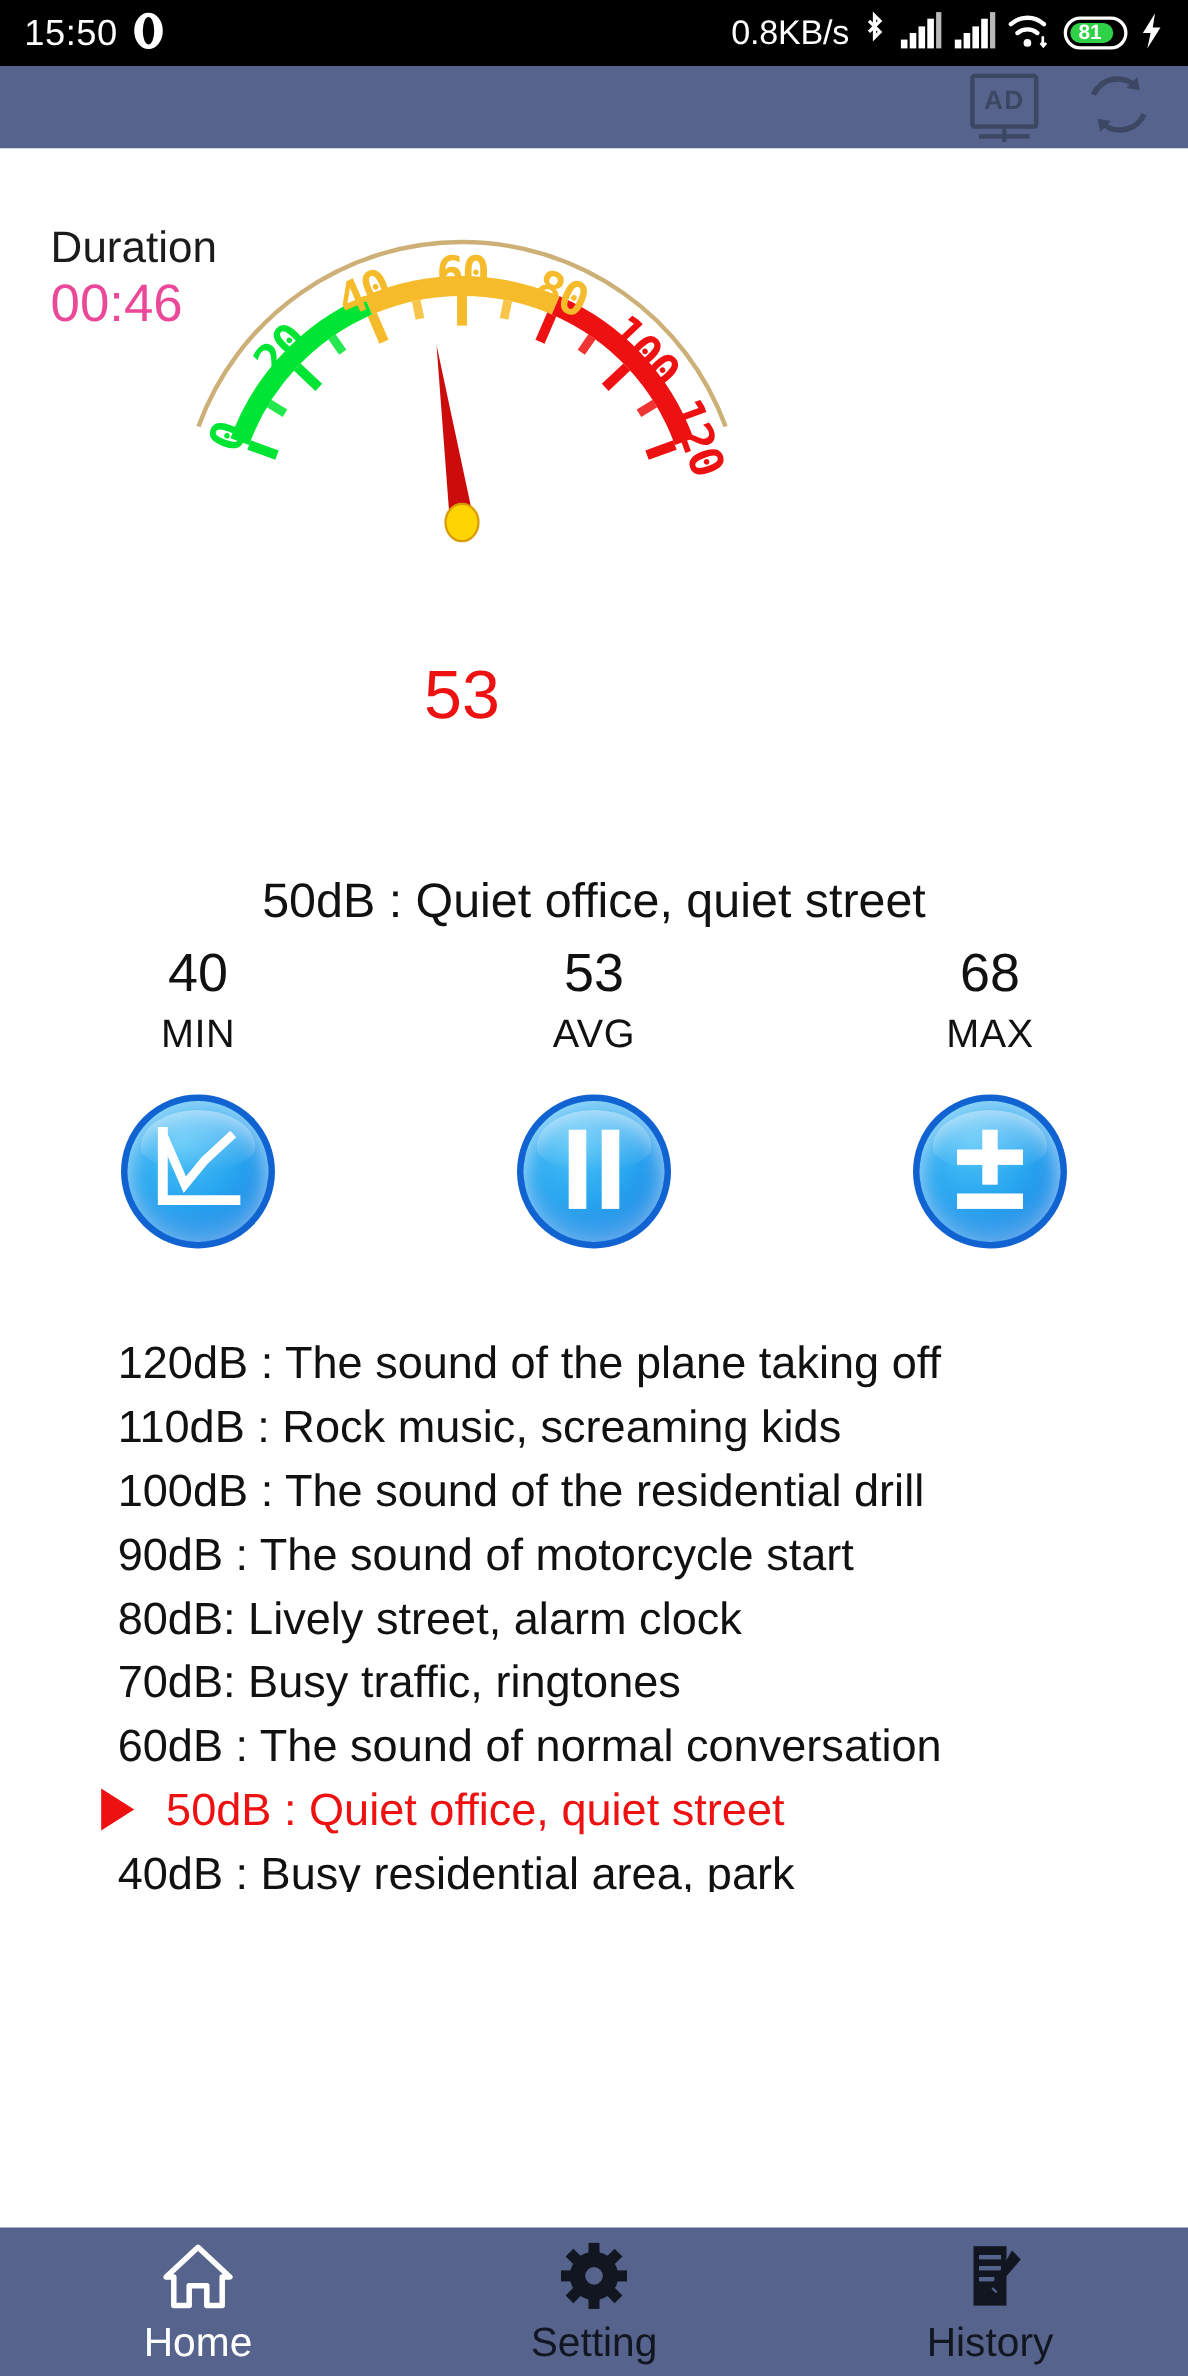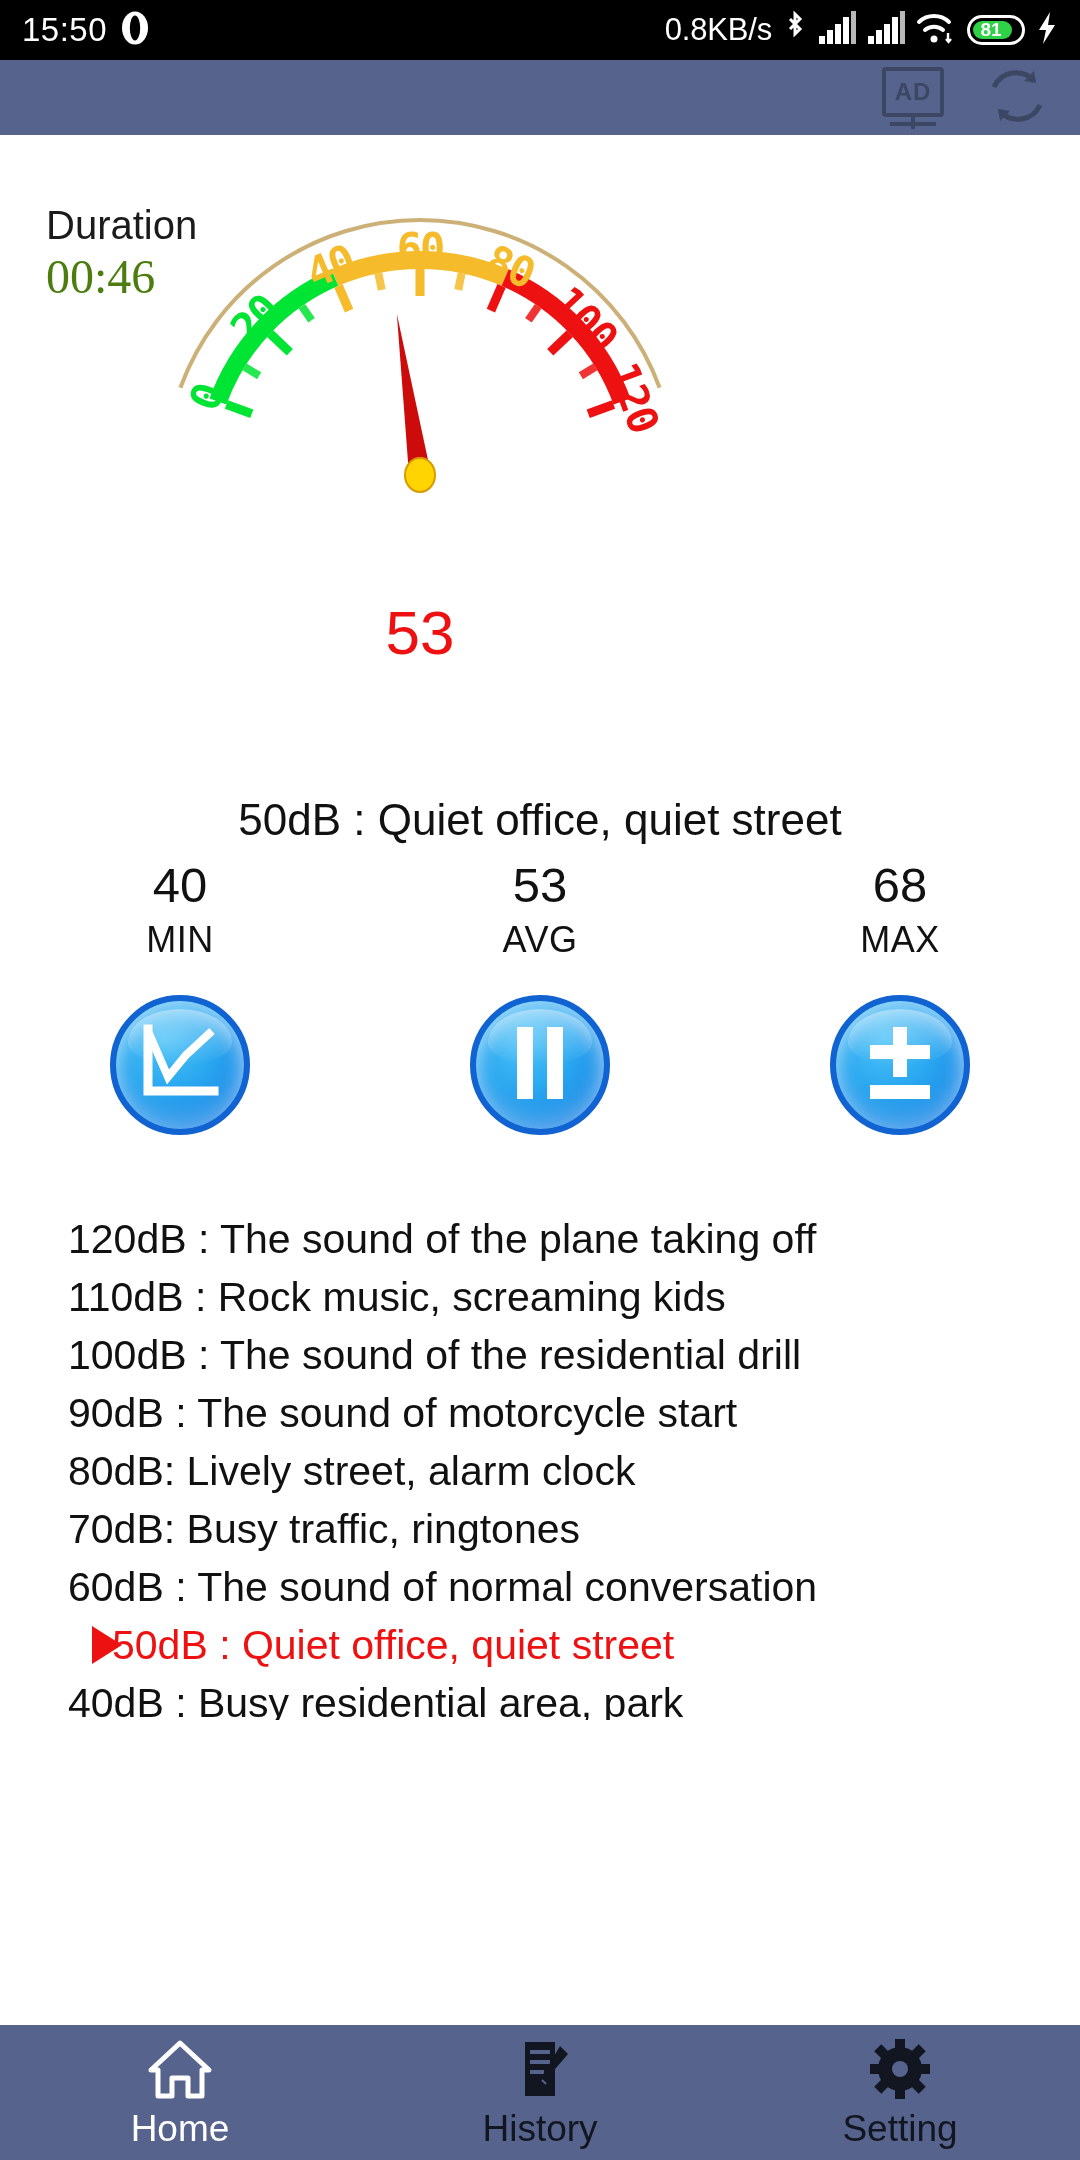--- a/index.html
+++ b/index.html
@@ -50,21 +50,21 @@
     font-size:24px;font-weight:700;color:#3c4763;letter-spacing:1px;
   }
   .ad-stem{position:absolute;left:29px;top:50px;width:4px;height:12px;background:#3c4763;}
   .ad-base{position:absolute;left:8px;top:55px;width:46px;height:4px;background:#3c4763;}
 
   
   #content{width:1080px;height:1890px;background:#fff;position:relative;}
 
   .duration-wrap{position:absolute;left:46px;top:68px;}
   .duration-label{font-size:40px;color:#1b1b1b;line-height:1.12;}
-  .duration-value{font-size:48px;color:#4d7c0f;line-height:1.22;font-family:Liberation Serif, serif;}
+  .duration-value{font-size:48px;color:#ec4899;line-height:1.22;}
 
   
   #gauge{position:absolute;left:150px;top:30px;width:540px;height:560px;}
   #gauge svg{display:block;width:540px;height:560px;}
   .seg-num{
     font-family:"DejaVu Sans Mono", monospace;
     font-size:42px;font-weight:700;letter-spacing:-2px;
   }
   .gauge-reading{
     position:absolute;width:100%;text-align:center;top:432px;left:0;
@@ -102,21 +102,21 @@
     background:linear-gradient(180deg,rgba(255,255,255,.40),rgba(255,255,255,0));
     pointer-events:none;
   }
   .rbtn svg{position:relative;z-index:2;}
 
   
   #db-list{
     position:absolute;top:1075px;left:0;width:1080px;height:510px;overflow:hidden;
   }
   .db-row{
-    height:58px;display:flex;align-items:center;padding-left:68px;position:relative;
+    height:58px;display:flex;align-items:center;padding-left:107px;position:relative;
   }
   .db-row .txt{font-size:41px;color:#111;white-space:nowrap;}
   .db-row.active .txt{color:#ee1111;padding-left:44px;}
   .marker{
     position:absolute;left:92px;top:50%;transform:translateY(-50%);
     width:0;height:0;border-left:30px solid #ee1111;
     border-top:19px solid transparent;border-bottom:19px solid transparent;
   }
 
   
@@ -339,42 +339,42 @@
     <span>
       <svg width="68" height="62" viewBox="0 0 68 62">
         <path d="M34 5 L63 32 L56 32 L56 58 L42 58 L42 40 L26 40 L26 58 L12 58 L12 32 L5 32 Z" fill="none" stroke="#ffffff" stroke-width="5" stroke-linejoin="round"></path>
       </svg>
     </span>
     <span class="nav-lbl">Home</span>
   </div>
   <div class="nav-item">
     <span>
       <svg width="68" height="62" viewBox="0 0 68 62">
-        <rect x="19" y="4" width="30" height="54" fill="#121620"></rect>
-        <rect x="24" y="12" width="20" height="4" fill="#56638c"></rect>
-        <rect x="24" y="22" width="20" height="4" fill="#56638c"></rect>
-        <rect x="24" y="32" width="14" height="4" fill="#56638c"></rect>
-        <path d="M54 8 L62 16 L38 44 L32 50 L34 42 Z" fill="#121620"></path>
-        <path d="M36 42 L40 46" stroke="#56638c" stroke-width="2"></path>
-      </svg>
-    </span>
-    <span class="nav-lbl">History</span>
-  </div>
-  <div class="nav-item">
-    <span>
-      <svg width="68" height="62" viewBox="0 0 68 62">
         <g fill="#121620">
           <circle cx="34" cy="31" r="22"></circle>
           <rect x="29" y="1" width="10" height="12"></rect>
             <rect x="29" y="49" width="10" height="12"></rect>
           <rect x="4" y="26" width="12" height="10"></rect>
             <rect x="52" y="26" width="12" height="10"></rect>
           <rect x="11" y="8" width="10" height="12" transform="rotate(-45 16 14)"></rect>
           <rect x="47" y="8" width="10" height="12" transform="rotate(45 52 14)"></rect>
           <rect x="11" y="42" width="10" height="12" transform="rotate(45 16 48)"></rect>
           <rect x="47" y="42" width="10" height="12" transform="rotate(-45 52 48)"></rect>
         </g>
         <circle cx="34" cy="31" r="8" fill="#56638c"></circle>
       </svg>
     </span>
     <span class="nav-lbl">Setting</span>
   </div>
+  <div class="nav-item">
+    <span>
+      <svg width="68" height="62" viewBox="0 0 68 62">
+        <rect x="19" y="4" width="30" height="54" fill="#121620"></rect>
+        <rect x="24" y="12" width="20" height="4" fill="#56638c"></rect>
+        <rect x="24" y="22" width="20" height="4" fill="#56638c"></rect>
+        <rect x="24" y="32" width="14" height="4" fill="#56638c"></rect>
+        <path d="M54 8 L62 16 L38 44 L32 50 L34 42 Z" fill="#121620"></path>
+        <path d="M36 42 L40 46" stroke="#56638c" stroke-width="2"></path>
+      </svg>
+    </span>
+    <span class="nav-lbl">History</span>
+  </div>
 </div>
 
 </body></html>

